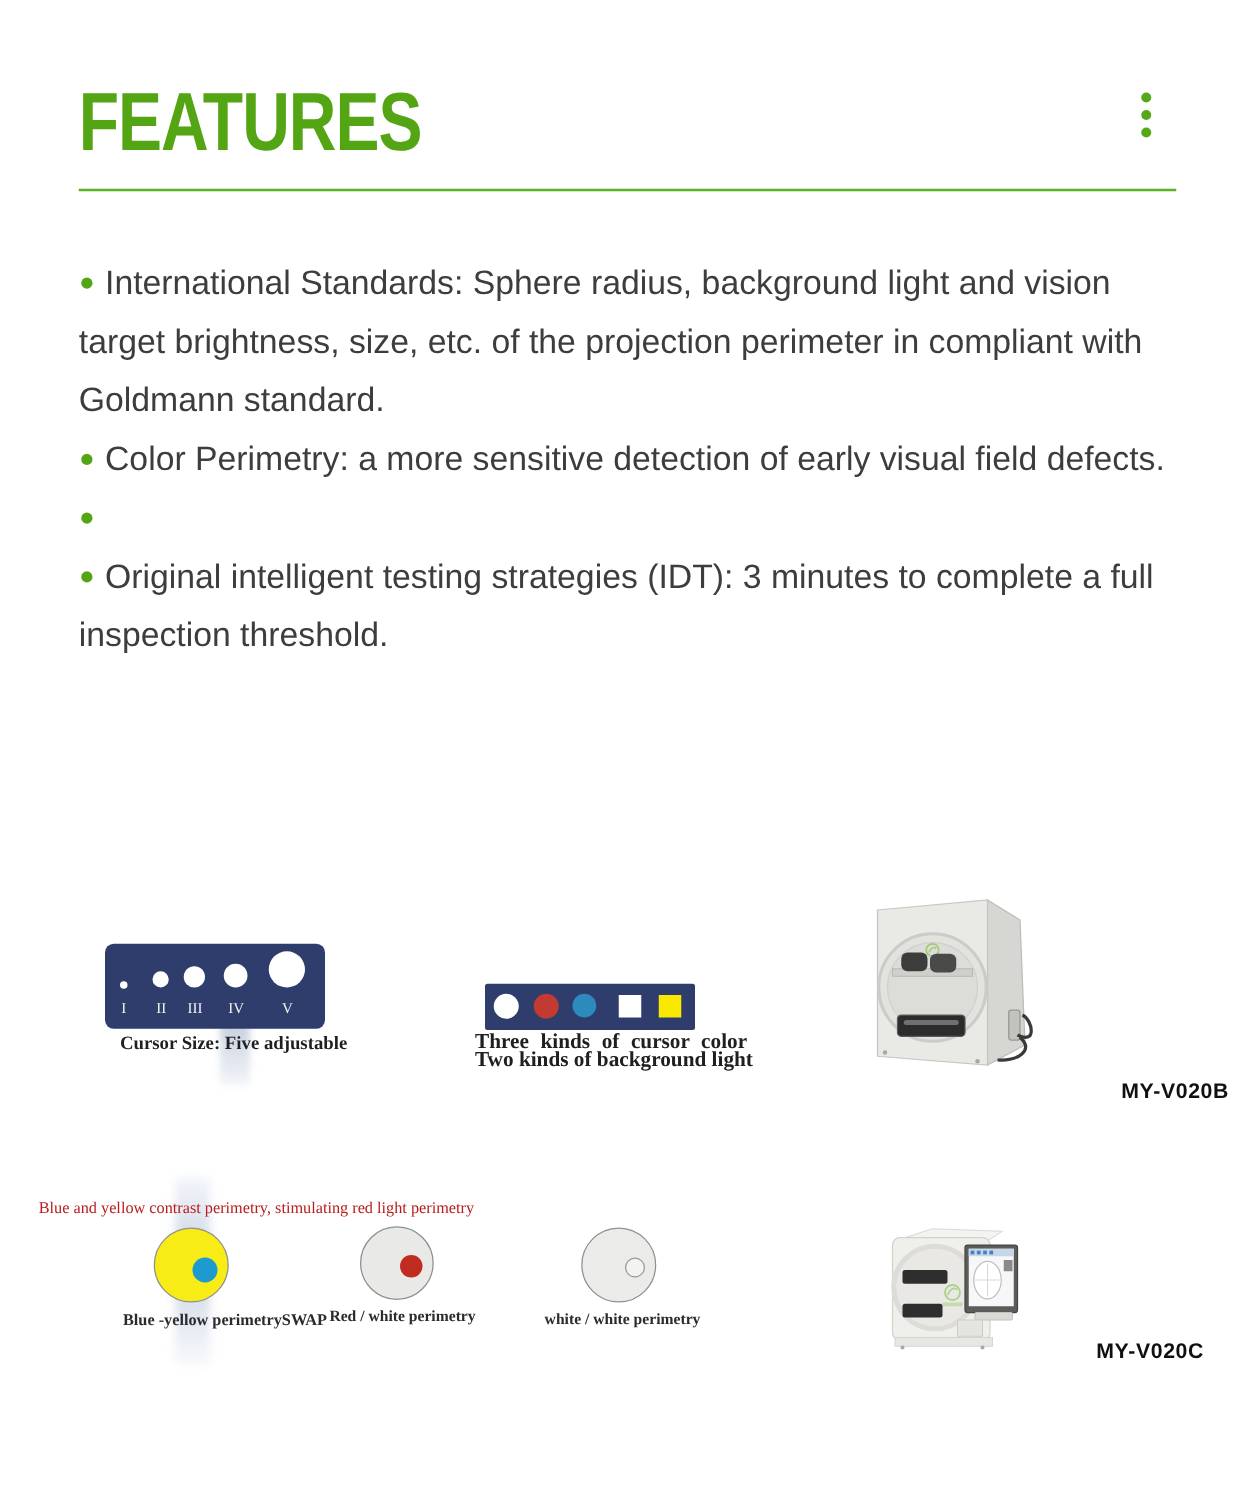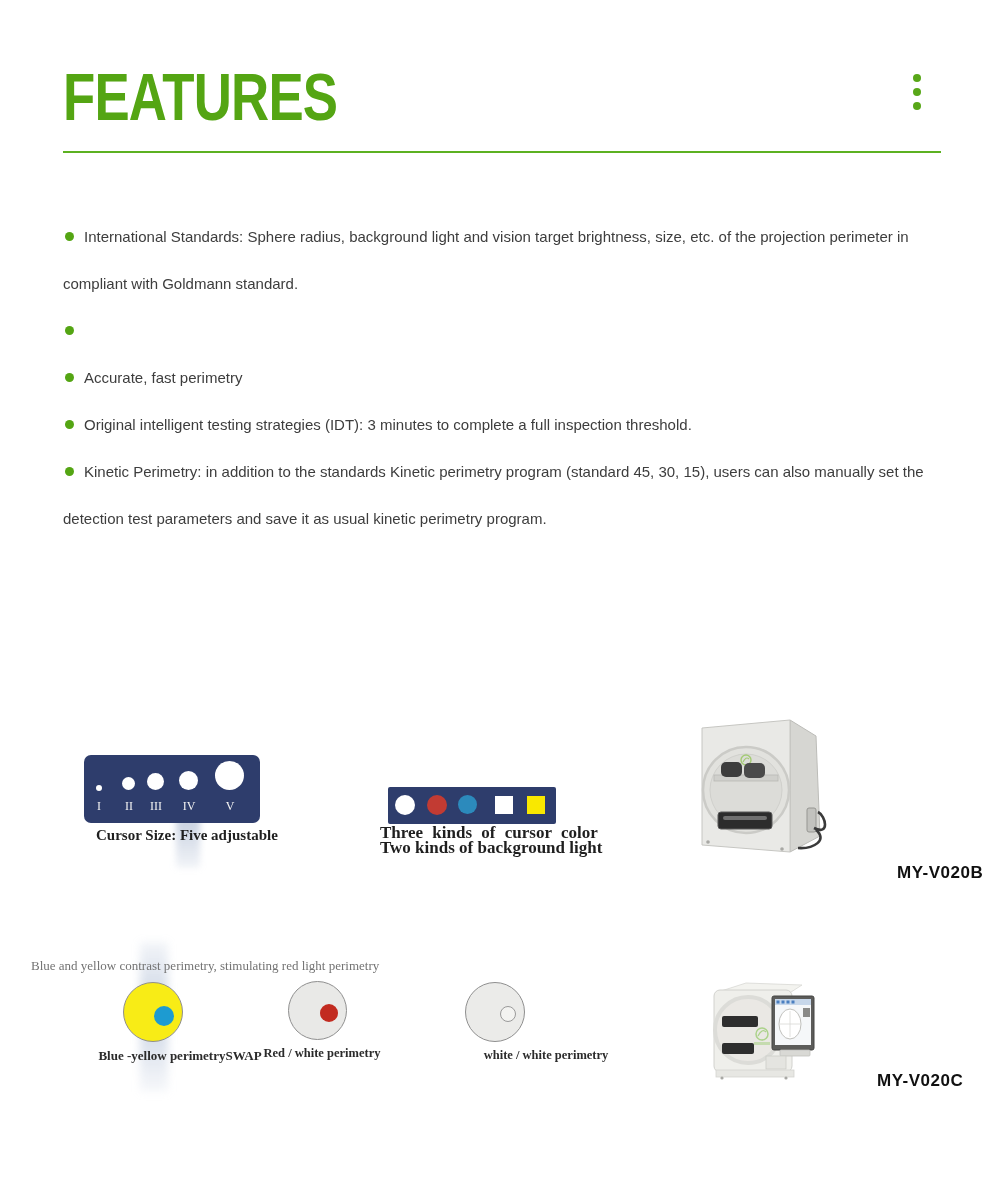--- a/index.html
+++ b/index.html
@@ -11,39 +11,39 @@
   .title{
     position:absolute;left:63px;top:64px;
     font-size:66px;font-weight:bold;color:#54a513;
     letter-spacing:-1px;transform:scaleX(0.80);transform-origin:left top;
     white-space:nowrap;line-height:1;
   }
   .kebab{position:absolute;left:911px;top:74px;width:12px;height:44px;cursor:pointer;}
   .kebab i{display:block;width:8px;height:8px;border-radius:50%;background:#58a718;margin:0 auto 6px auto;}
   .divider{position:absolute;left:63px;top:151px;width:878px;height:2px;background:#5cb121;}
   
-  .features{position:absolute;left:63px;top:213px;width:897px;font-size:15px;line-height:47px;color:#3d3d3d;}
+  .features{position:absolute;left:63px;top:203px;width:897px;font-size:27px;line-height:47px;color:#3d3d3d;}
   .features p{margin:0;}
   .features .dot{display:inline-block;width:9px;height:9px;border-radius:50%;background:#54a513;margin:0 10px 3px 2px;vertical-align:middle;}
   
   .panel{position:absolute;background:#2e3d6c;}
   .panel-sizes{left:84px;top:755px;width:176px;height:68px;border-radius:7px;}
   .size-circle{position:absolute;background:#ffffff;border-radius:50%;}
   .size-label{position:absolute;top:44px;color:#f2f2f2;font-family:"Liberation Serif",serif;font-size:12px;transform:translateX(-50%);}
   .caption{position:absolute;font-family:"Liberation Serif",serif;font-weight:bold;color:#1f1f1f;text-align:center;white-space:nowrap;margin-left:12px;}
   .cap-sizes{left:84px;top:827px;width:176px;font-size:15px;}
   .panel-colors{left:388px;top:787px;width:168px;height:37px;border-radius:2px;}
   .swatch{position:absolute;}
   .swatch.circle{border-radius:50%;width:20px;height:20px;top:8px;}
   .swatch.square{width:18px;height:18px;top:9px;}
   .cap-colors{left:368px;top:825px;width:208px;font-size:17px;line-height:15px;}
   .cap-colors .ws{word-spacing:5px;}
   .model-label{position:absolute;font-size:17px;font-weight:bold;color:#101010;letter-spacing:0.5px;white-space:nowrap;}
   
-  .intro-text{position:absolute;left:31px;top:958px;font-family:"Liberation Serif",serif;font-size:13px;color:#737373;white-space:nowrap;}
+  .intro-text{position:absolute;left:31px;top:958px;font-family:"Liberation Serif",serif;font-size:13px;color:#b91c1c;white-space:nowrap;}
   .mode-circle{position:absolute;border-radius:50%;border:1px solid #8f8f8f;box-sizing:border-box;}
   .mode-dot{position:absolute;border-radius:50%;}
   .mode-caption{position:absolute;font-family:"Liberation Serif",serif;font-weight:bold;color:#2b2b2b;text-align:center;white-space:nowrap;transform:translateX(-50%);}
   
   .smudge{position:absolute;pointer-events:none;}
   .smudge-a{left:176px;top:818px;width:24px;height:50px;background:linear-gradient(to bottom,rgba(130,150,185,0.45),rgba(170,185,210,0.15));filter:blur(3px);}
   .smudge-b{left:140px;top:942px;width:28px;height:150px;background:linear-gradient(to bottom,rgba(140,160,195,0.10),rgba(120,145,185,0.40) 45%,rgba(190,200,220,0.12));filter:blur(4px);}
   svg{display:block;}
 </style>
 </head>
@@ -54,24 +54,23 @@
   <div class="title">FEATURES</div>
   <div class="kebab">
       <i></i>
       <i></i>
       <i></i>
     </div>
   <div class="divider"></div>
 
   <div class="features">
     <p><span class="dot"></span><span>International Standards: Sphere radius, background light and vision target brightness, size, etc. of the projection perimeter in compliant with Goldmann standard.</span></p>
+    <p><span class="dot"></span><span>Color Perimetry: a more sensitive detection of early visual field defects.</span></p>
     <p><span class="dot"></span></p>
-    <p><span class="dot"></span><span>Accurate, fast perimetry</span></p>
     <p><span class="dot"></span><span>Original intelligent testing strategies (IDT): 3 minutes to complete a full inspection threshold.</span></p>
-    <p><span class="dot"></span><span>Kinetic Perimetry: in addition to the standards Kinetic perimetry program (standard 45, 30, 15), users can also manually set the detection test parameters and save it as usual kinetic perimetry program.</span></p>
   </div>
 
   <div class="smudge smudge-a"></div>
   <div class="smudge smudge-b"></div>
 
   <div class="panel panel-sizes">
     <span class="size-circle" style="left:12px;top:30px;width:6px;height:6px;"></span>
     <span class="size-circle" style="left:38px;top:22px;width:13px;height:13px;"></span>
     <span class="size-circle" style="left:63px;top:18px;width:17px;height:17px;"></span>
     <span class="size-circle" style="left:95px;top:16px;width:19px;height:19px;"></span>
@@ -126,21 +125,21 @@
   <div class="mode-caption" style="left:146px;top:1048px;font-size:13px;margin-left:34px;">Blue -yellow perimetrySWAP</div>
 
   <div class="mode-circle" style="left: 288px; top: 981px; width: 59px; height: 59px; background: rgb(233, 233, 231);">
     <span class="mode-dot" style="left: 31px; top: 22px; width: 18px; height: 18px; background: rgb(194, 43, 32);"></span>
   </div>
   <div class="mode-caption" style="left:322px;top:1046px;font-size:12.5px;">Red / white perimetry</div>
 
   <div class="mode-circle" style="left: 465px; top: 982px; width: 60px; height: 60px; background: rgb(235, 235, 233);">
     <span class="mode-dot" style="left: 34px; top: 23px; width: 16px; height: 16px; border: 1px solid rgb(154, 154, 154); box-sizing: border-box; background: rgb(243, 243, 241);"></span>
   </div>
-  <div class="mode-caption" style="left:498px;top:1048px;font-size:12.5px;margin-left:48px;">white / white perimetry</div>
+  <div class="mode-caption" style="left:498px;top:1048px;font-size:12.5px;">white / white perimetry</div>
 
   <svg style="position:absolute;left:710px;top:978px;" width="130" height="104" viewBox="0 0 130 104">
     <polygon points="8,14 36,5 92,7 78,16" fill="#f3f3ef" stroke="#d8d8d4" stroke-width="0.8"></polygon>
     <rect x="4" y="12" width="78" height="82" rx="6" fill="#efefeb" stroke="#d2d2ce" stroke-width="1"></rect>
     <circle cx="38" cy="52" r="33" fill="#eae8e4" stroke="#dcdcd8" stroke-width="4"></circle>
     <rect x="12" y="38" width="36" height="11" rx="2" fill="#2e2e2e"></rect>
     <rect x="12" y="65" width="32" height="11" rx="2" fill="#2e2e2e"></rect>
     <g opacity="0.55">
       <circle cx="52" cy="56" r="6" fill="none" stroke="#7ac143" stroke-width="1.5"></circle>
       <path d="M48,58 q4,-8 8,-4" fill="none" stroke="#7ac143" stroke-width="1.3"></path>

